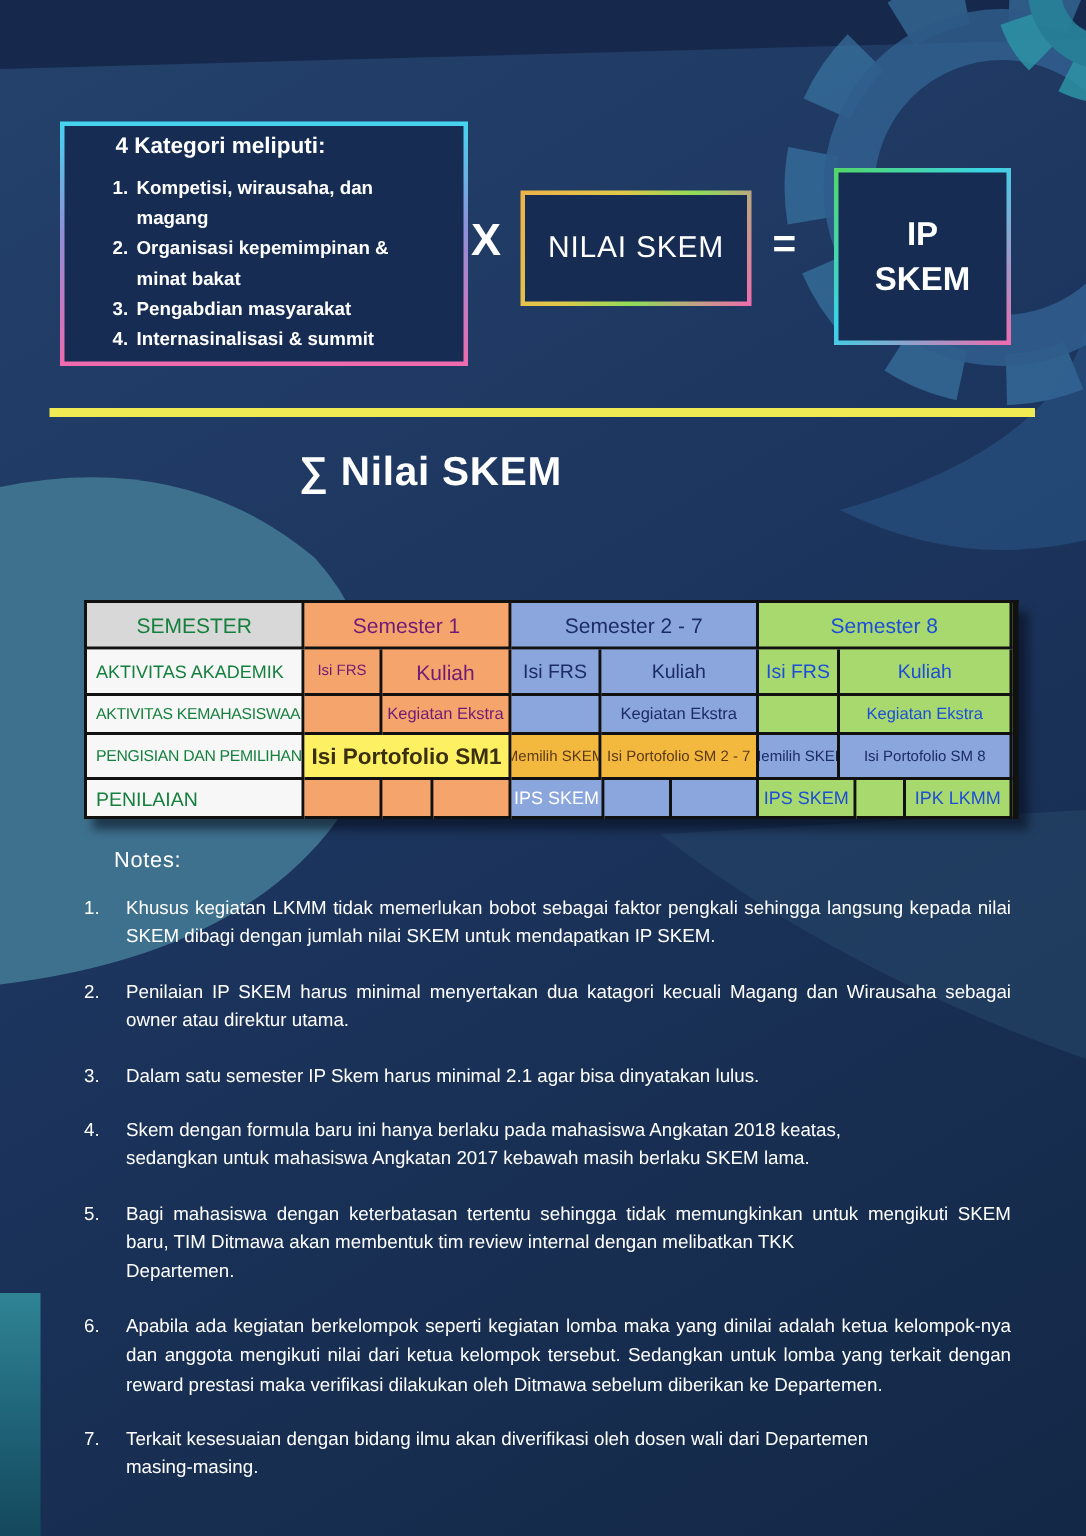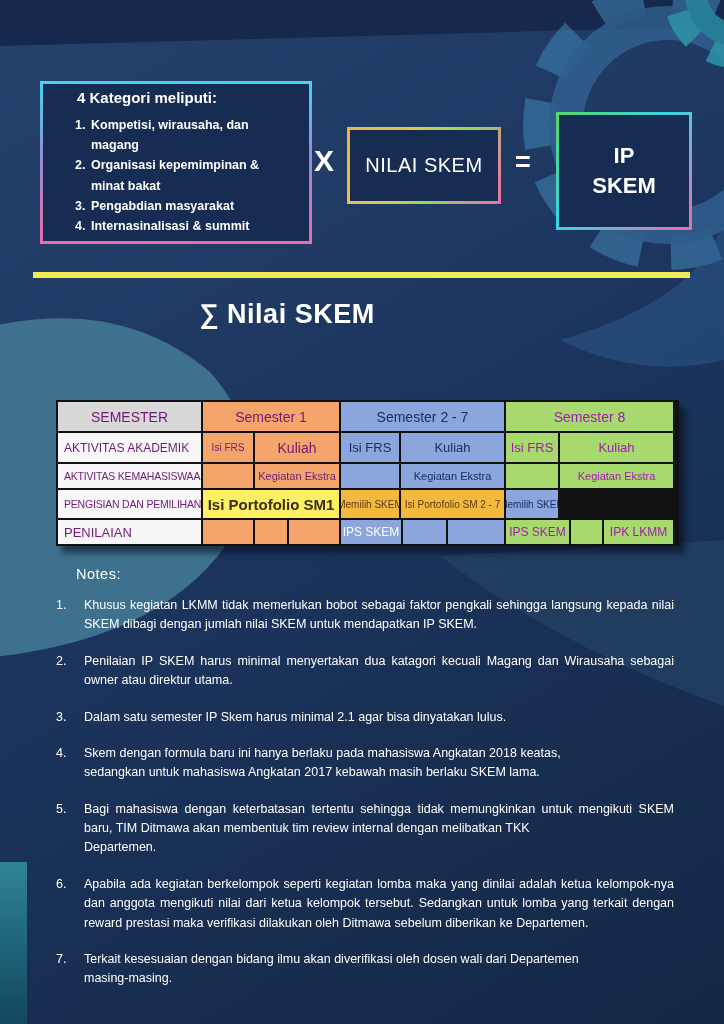--- a/index.html
+++ b/index.html
@@ -24,21 +24,21 @@
   .kategori-inner{padding:12px 32px;}
   .kategori-title{color:#fff;font-weight:bold;font-size:15px;margin:0 0 9px 2px;}
   .kategori-item{display:flex;color:#fff;font-weight:bold;font-size:12.5px;line-height:1.62;}
   .kategori-num{width:16px;flex:none;}
   .op{color:#fff;font-weight:bold;font-size:30px;}
   .x-op{left:314px;top:144px;}
   .eq-op{left:515px;top:147px;font-size:27px;}
   .nilai-box{left:347px;top:127px;width:154px;height:77px;
     background:linear-gradient(120deg,#edb24a 0%,#e0c84a 35%,#8fdc5a 60%,#f06aad 100%);}
   .nilai-label{color:#fff;font-weight:normal;font-size:20px;text-align:center;letter-spacing:.5px;}
-  .ip-box{left:556px;top:112px;width:136px;height:118px;
+  .ip-box{left:556px;top:112px;width:118px;height:118px;
     background:linear-gradient(135deg,#52d768 0%,#3ad4e8 45%,#f06aad 100%);}
   .ip-label{color:#fff;font-weight:bold;font-size:22px;text-align:center;line-height:1.35;white-space:pre-line;}
   
   .divider{left:33px;top:272px;width:657px;height:6px;background:#f0ea55;}
   .section-title{left:0;top:299px;width:574px;text-align:center;color:#fff;
     font-weight:bold;font-size:27px;letter-spacing:.5px;}
   
   .skem-table{left:56px;top:400px;border-top:2px solid #111;border-left:2px solid #111;
     background:#111;box-shadow:6px 7px 6px rgba(5,10,22,.55);width:621px;}
   .trow{display:flex;}
@@ -53,24 +53,24 @@
   .w-p2a{width:62px;}.w-p2b{width:45px;}.w-p2c{width:58px;}
   .w-p3a{width:65px;}.w-p3b{width:33px;}.w-p3c{width:71px;}
   .h-hdr{height:31px;}.h-r1{height:31px;}.h-r2{height:26px;}.h-r3{height:30px;}.h-r4{height:26px;}
   .c-gray{background:#d8d8d8;}
   .c-white{background:#f7f7f7;}
   .c-orange{background:#f5a56c;}
   .c-blue{background:#8ba6dc;}
   .c-green{background:#a7d96f;}
   .c-yellow{background:#fdf163;}
   .c-gold{background:#f3b93f;}
-  .t-black{color:#701a75;}
+  .t-black{color:#15803d;}
   .t-maroon{color:#701a75;}
   .t-navy{color:#1c2c68;}
-  .t-dkgreen{color:#a21caf;}
+  .t-dkgreen{color:#1d4ed8;}
   .t-olive{color:#3a2f0e;}
   .t-brown{color:#5d3a14;}
   .t-white{color:#fff;}
   .fs14{font-size:14px;}.fs13{font-size:13px;}.fs12{font-size:12px;}
   .fs11{font-size:11px;}.fs10{font-size:10px;}.fs9{font-size:10px;}
   .fs15b{font-size:15px;font-weight:bold;}
   .fs105{font-size:10.5px;letter-spacing:-.2px;}
   .lbl{justify-content:flex-start;padding-left:6px;}
   
   .notes{left:56px;top:566px;width:618px;color:#fff;}
@@ -169,20 +169,21 @@
     <div class="cell c-blue t-navy fs11 w-s2b h-r2">Kegiatan Ekstra</div>
     <div class="cell c-green w-s8a h-r2"></div>
     <div class="cell c-green t-dkgreen fs11 w-s8b h-r2">Kegiatan Ekstra</div>
   </div>
   <div class="trow">
     <div class="cell c-white t-black fs105 w-label h-r3 lbl">PENGISIAN DAN PEMILIHAN</div>
     <div class="cell c-yellow t-olive fs15b w-s1full h-r3">Isi Portofolio SM1</div>
     <div class="cell c-gold t-brown fs9 w-s2a h-r3">Memilih SKEM</div>
     <div class="cell c-gold t-brown fs10 w-s2b h-r3">Isi Portofolio SM 2 - 7</div>
     <div class="cell c-blue t-navy fs9 w-s8a h-r3">Memilih SKEM</div>
+    <div class="cell c-blue t-navy fs10 w-s8b h-r3">Isi Portofolio SM 8</div>
   </div>
   <div class="trow">
     <div class="cell c-white t-black fs13 w-label h-r4 lbl">PENILAIAN</div>
     <div class="cell c-orange w-p1a h-r4"></div>
     <div class="cell c-orange w-p1b h-r4"></div>
     <div class="cell c-orange w-p1c h-r4"></div>
     <div class="cell c-blue t-white fs12 w-p2a h-r4">IPS SKEM</div>
     <div class="cell c-blue w-p2b h-r4"></div>
     <div class="cell c-blue w-p2c h-r4"></div>
     <div class="cell c-green t-dkgreen fs12 w-p3a h-r4">IPS SKEM</div>

